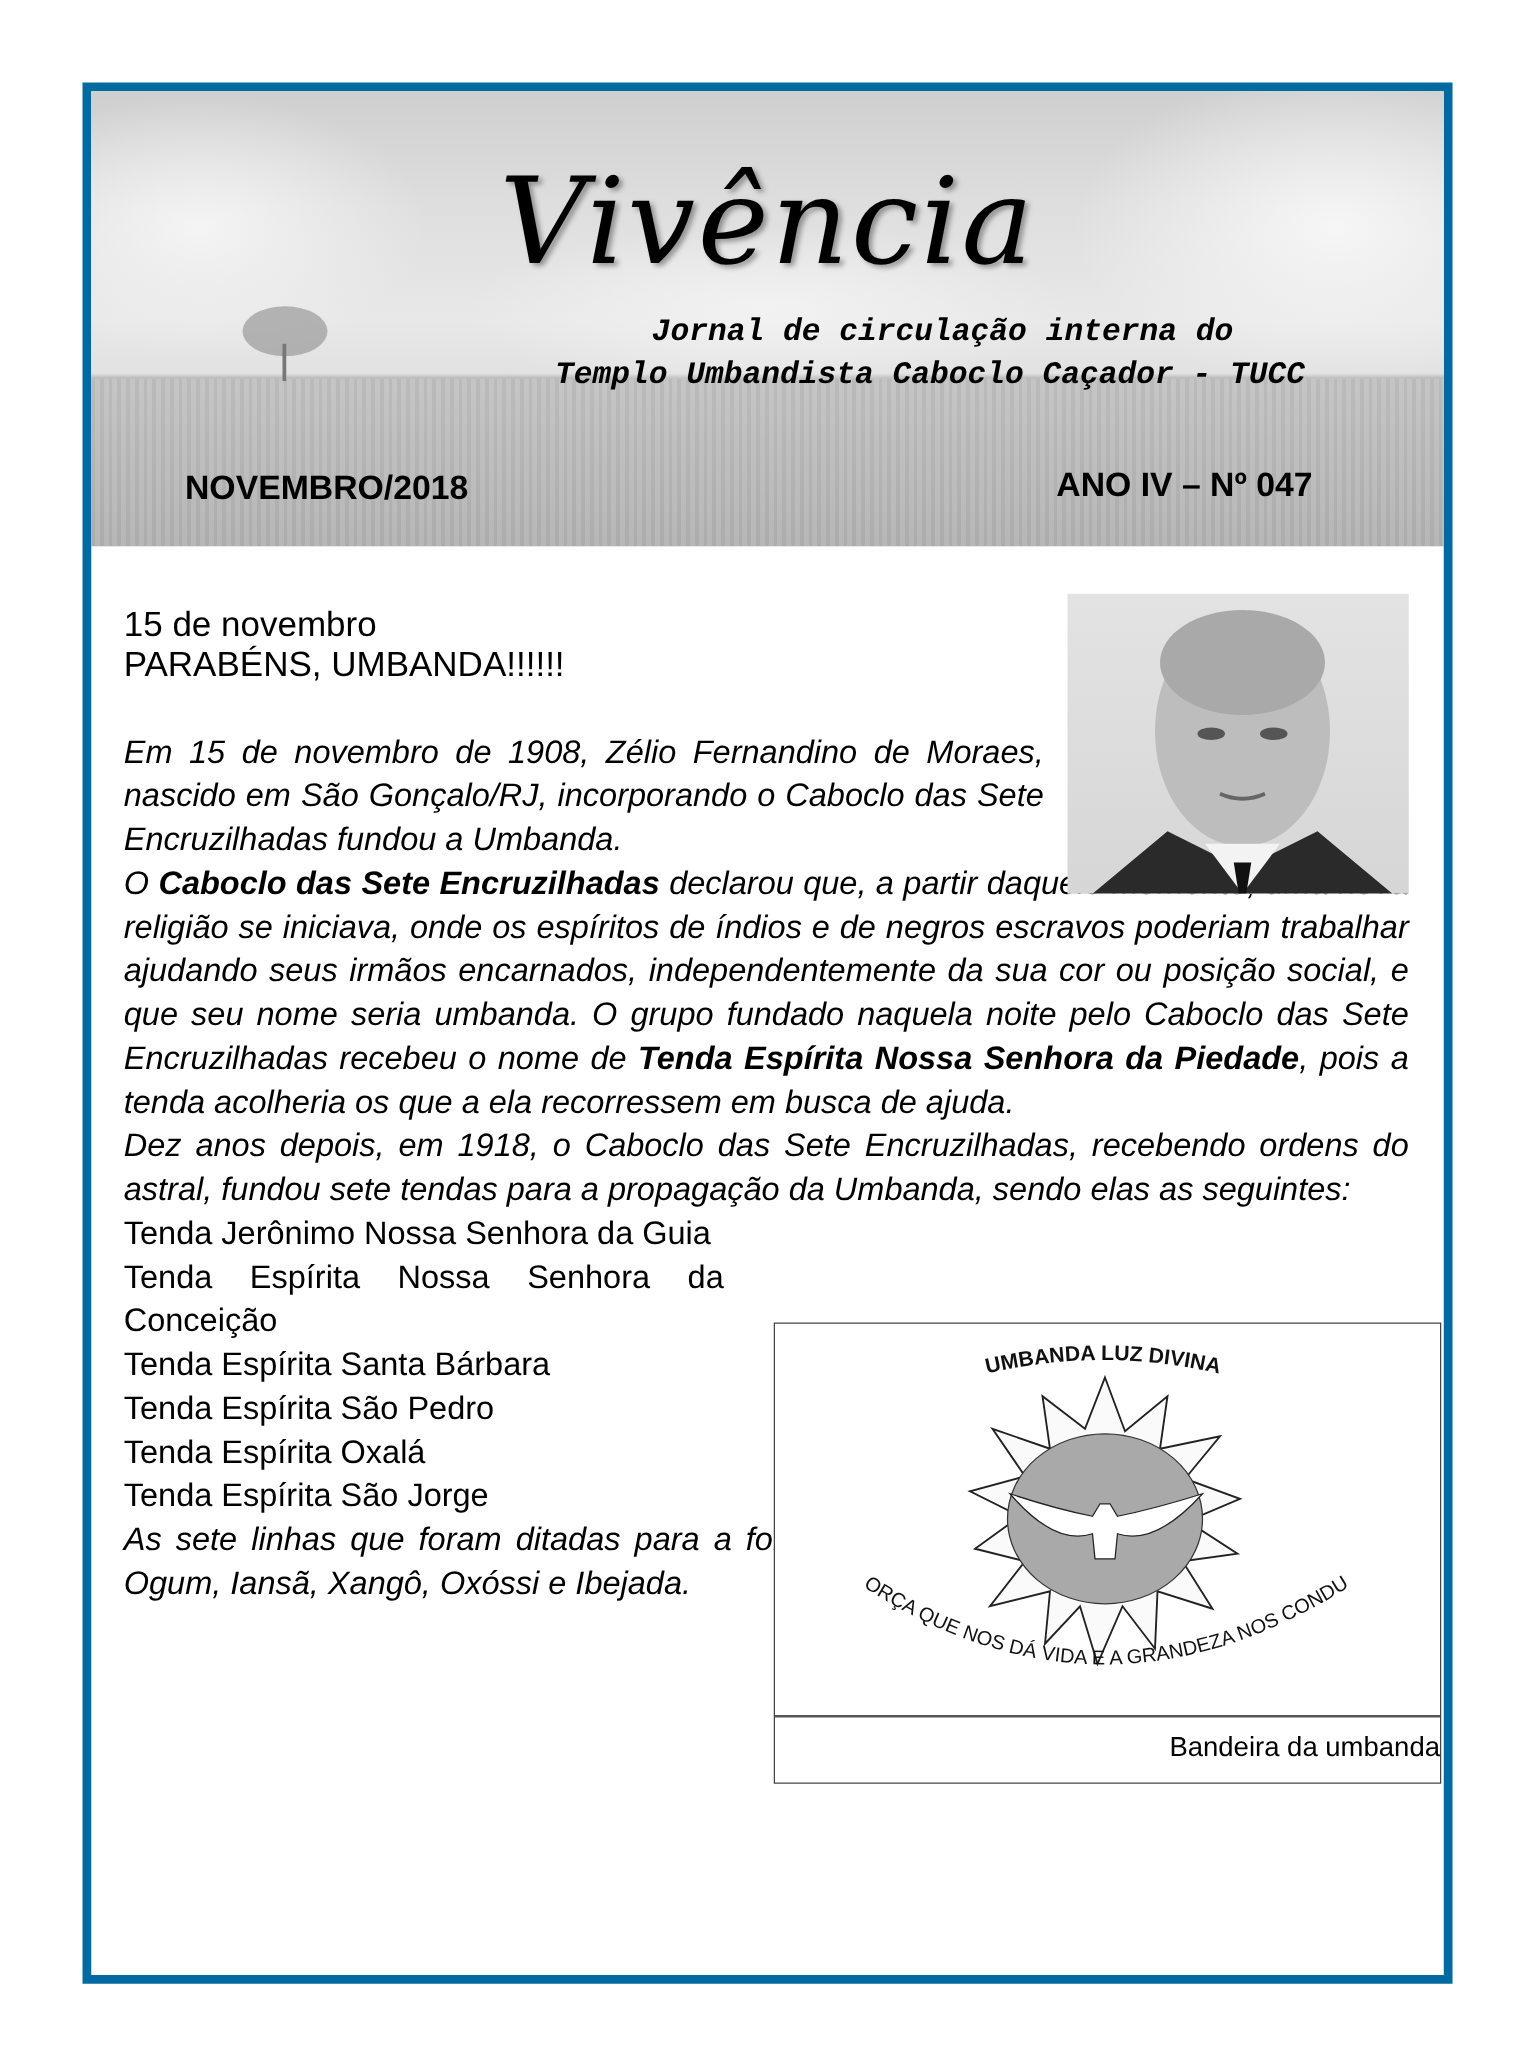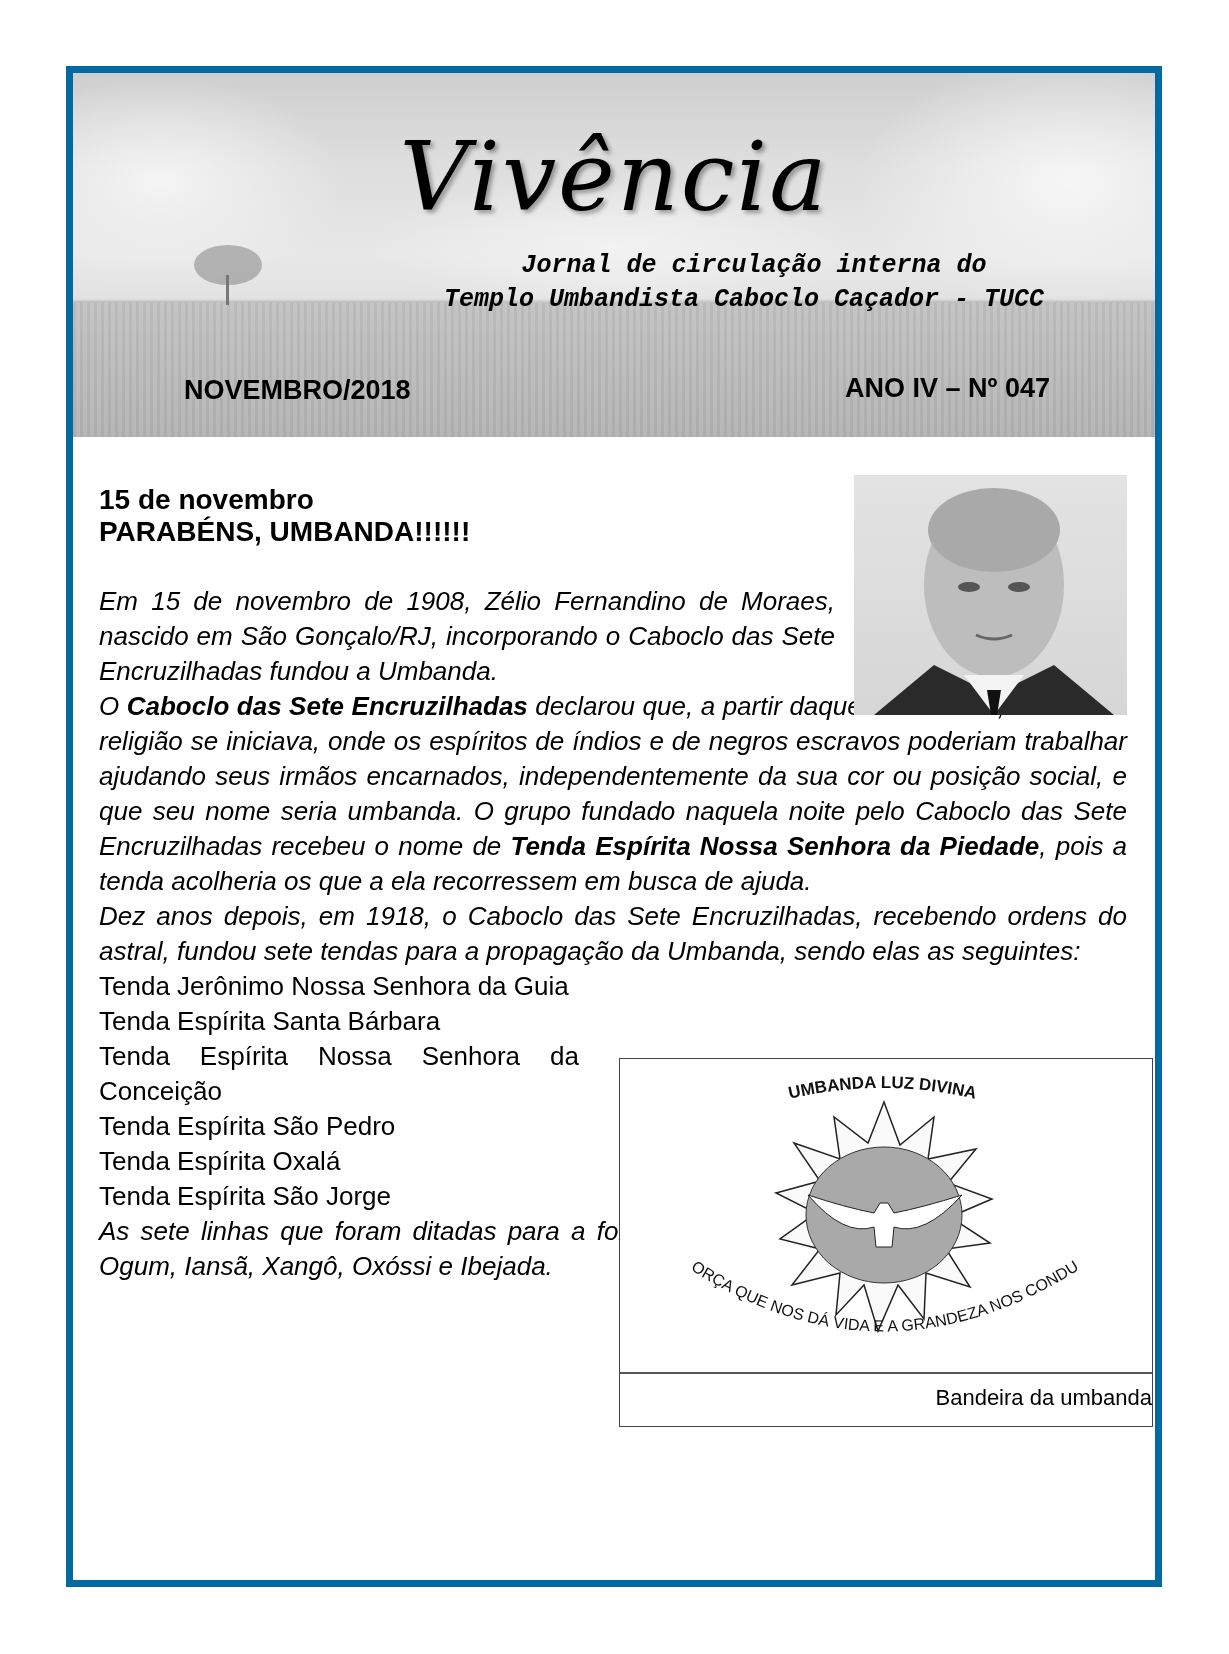--- a/index.html
+++ b/index.html
@@ -17,25 +17,25 @@
     background: repeating-linear-gradient(90deg, rgba(0,0,0,0.04) 0 3px, rgba(255,255,255,0.05) 3px 7px),
                 linear-gradient(#c2c2c2,#b3b3b3); }
   .tree { position:absolute; left:115px; top:168px; width:80px; height:64px; }
   .title { position:absolute; left:0; right:0; top:48px; text-align:center;
            font-family:"DejaVu Serif", serif; font-style:italic; font-size:96px;
            letter-spacing:2px; text-shadow:3px 3px 4px rgba(0,0,0,0.35); }
   .subtitle { position:absolute; left:240px; right:0; text-align:center;
               font-family:Liberation Mono, monospace; font-style:italic; font-weight:bold; font-size:25px; }
   .sub1 { top:178px; left:280px; }
   .sub2 { top:212px; left:260px; }
-  .date { position:absolute; left:75px; top:302px; font-weight:bold; font-size:27px;margin-left:36px; }
+  .date { position:absolute; left:75px; top:302px; font-weight:bold; font-size:27px; }
   .issue { position:absolute; right:105px; top:300px; font-weight:bold; font-size:27px; }
 
   .content { position:absolute; left:26px; right:28px; top:374px; font-size:26px; line-height:35px; }
-  .h1 { font-weight:bold; font-size:28px; line-height:32px; }
+  .h1 { font-weight:normal; font-size:28px; line-height:32px; }
   .photo { position:absolute; right:0px; top:28px; width:273px; height:240px;
            background:linear-gradient(#e3e3e3,#d6d6d6); overflow:hidden; }
   .para { text-align:justify;font-style:italic; }
   .flagbox { position:absolute; left:520px; top:611px; width:534px; height:369px;
              border:1px solid #444; box-sizing:border-box; background:#fff; }
   .flagimg { position:absolute; left:0; top:0; right:0; height:313px; border-bottom:2px solid #555; }
   .caption { position:absolute; left:0; right:0; bottom:0; height:54px; line-height:52px;
              text-align:right; font-size:22px; }
   .list-item { display:block; }
 </style>
@@ -76,22 +76,22 @@
     <div class="para" style="margin-top:36px; width:736px;">
       <span>Em 15 de novembro de 1908, Zélio Fernandino de Moraes, nascido em São Gonçalo/RJ, incorporando o Caboclo das Sete Encruzilhadas fundou a Umbanda.</span>
     </div>
     <div class="para">
       <span>O </span><b>Caboclo das Sete Encruzilhadas</b><span> declarou que, a partir daquele momento, uma nova religião se iniciava, onde os espíritos de índios e de negros escravos poderiam trabalhar ajudando seus irmãos encarnados, independentemente da sua cor ou posição social, e que seu nome seria umbanda. O grupo fundado naquela noite pelo Caboclo das Sete Encruzilhadas recebeu o nome de </span><b>Tenda Espírita Nossa Senhora da Piedade</b><span>, pois a tenda acolheria os que a ela recorressem em busca de ajuda.</span>
     </div>
     <div class="para">Dez anos depois, em 1918, o Caboclo das Sete Encruzilhadas, recebendo ordens do astral, fundou sete tendas para a propagação da Umbanda, sendo elas as seguintes:</div>
 
     <div style="width:480px; text-align:justify;">
       <span class="list-item">Tenda Jerônimo Nossa Senhora da Guia</span>
+      <span class="list-item">Tenda Espírita Nossa Senhora da Conceição</span>
       <span class="list-item">Tenda Espírita Santa Bárbara</span>
-      <span class="list-item">Tenda Espírita Nossa Senhora da Conceição</span>
       <span class="list-item">Tenda Espírita São Pedro</span>
       <span class="list-item">Tenda Espírita Oxalá</span>
       <span class="list-item">Tenda Espírita São Jorge</span>
     </div>
     <div class="para">As sete linhas que foram ditadas para a formação da Umbanda são: Oxalá, Iemanjá, Ogum, Iansã, Xangô, Oxóssi e Ibejada.</div>
 
     <div class="flagbox">
       <div class="flagimg">
         <svg width="532" height="311" viewBox="0 0 532 311">
           <defs>

